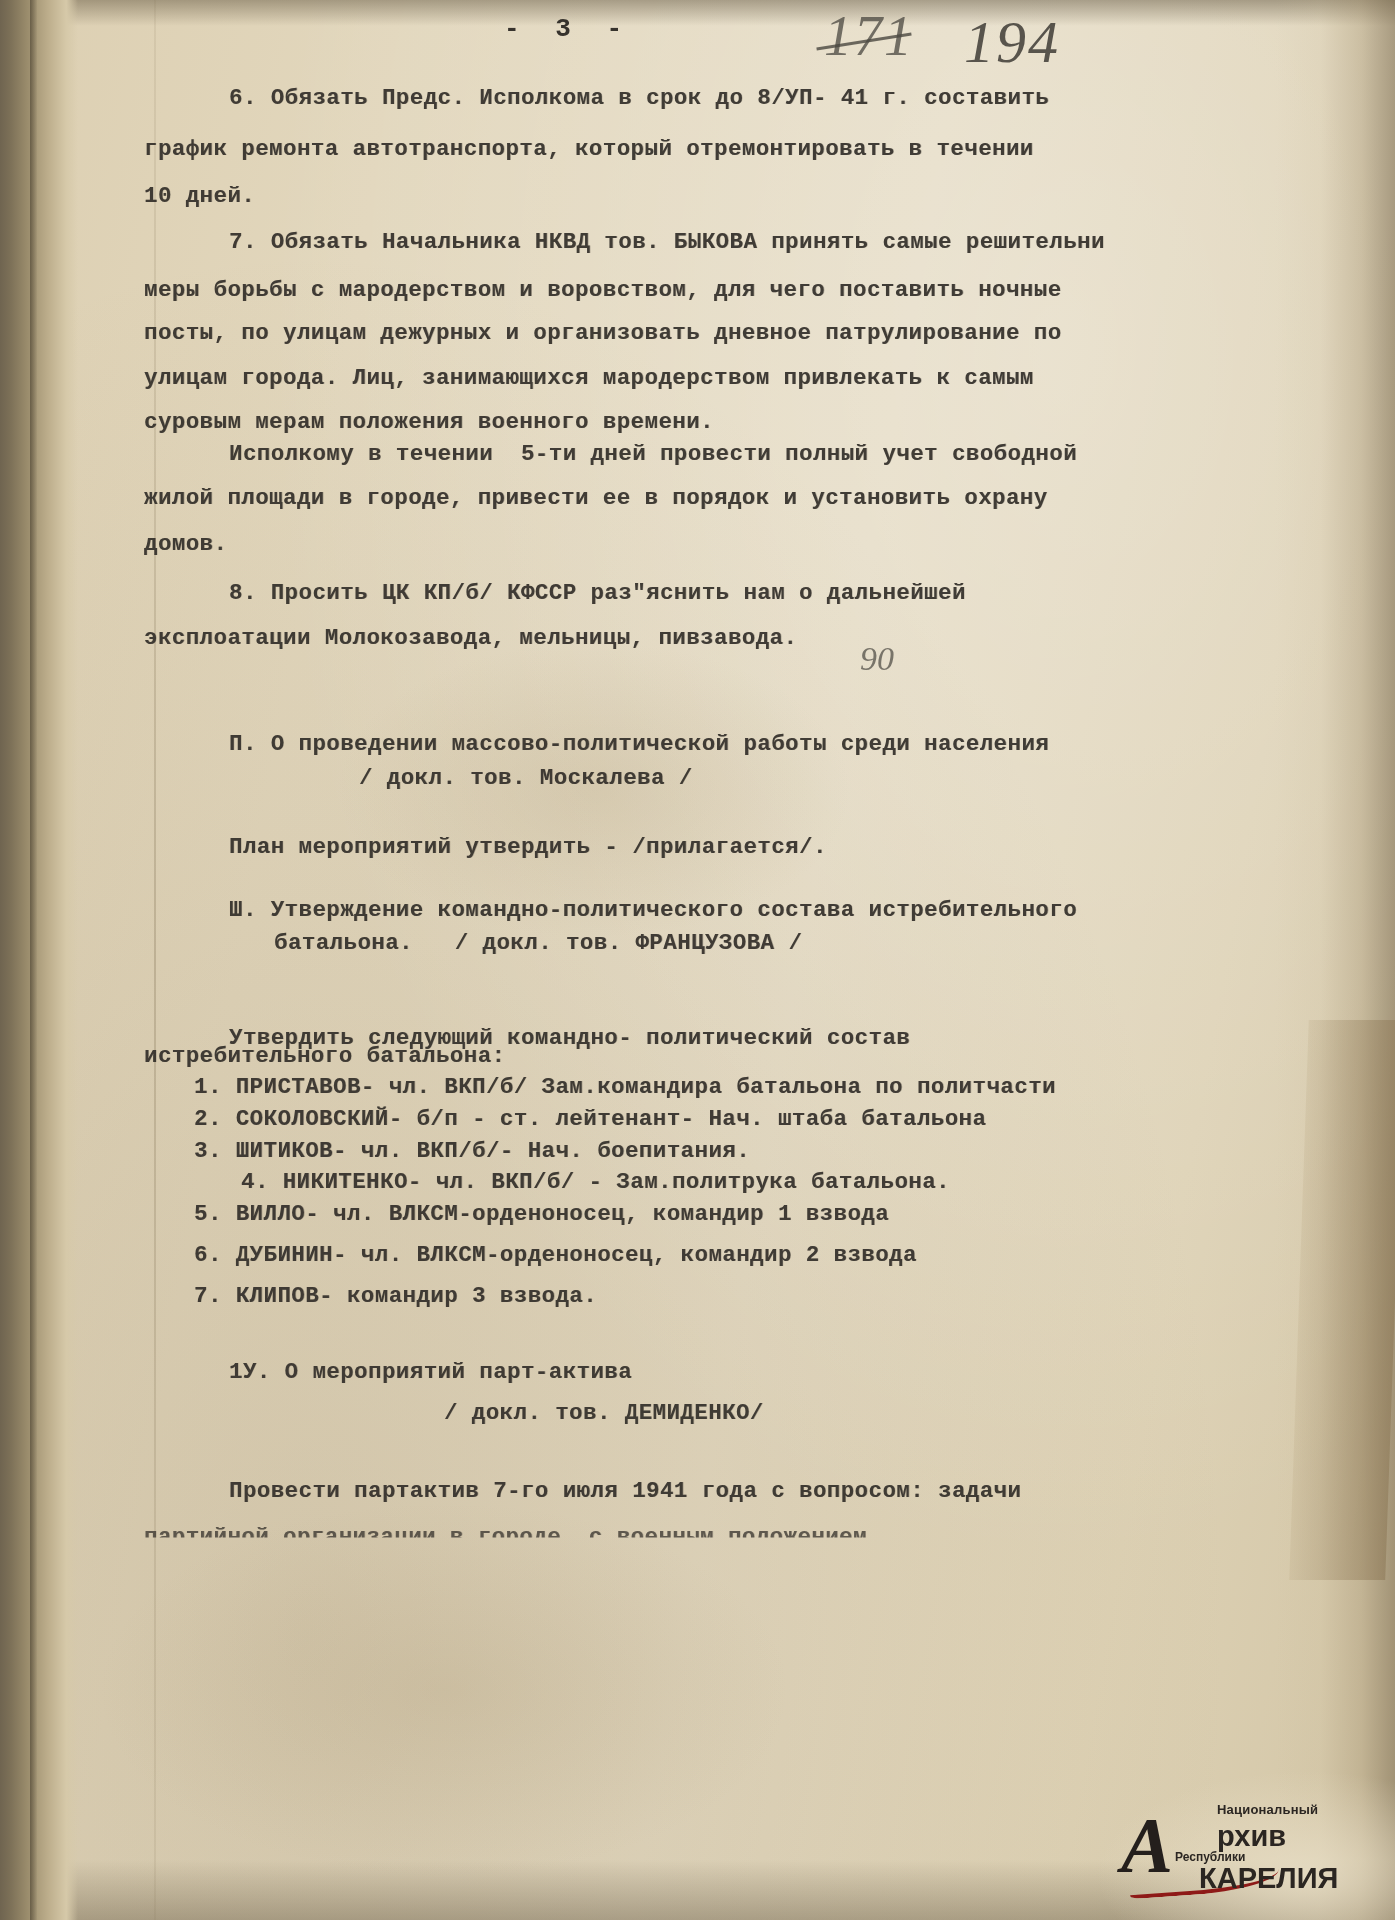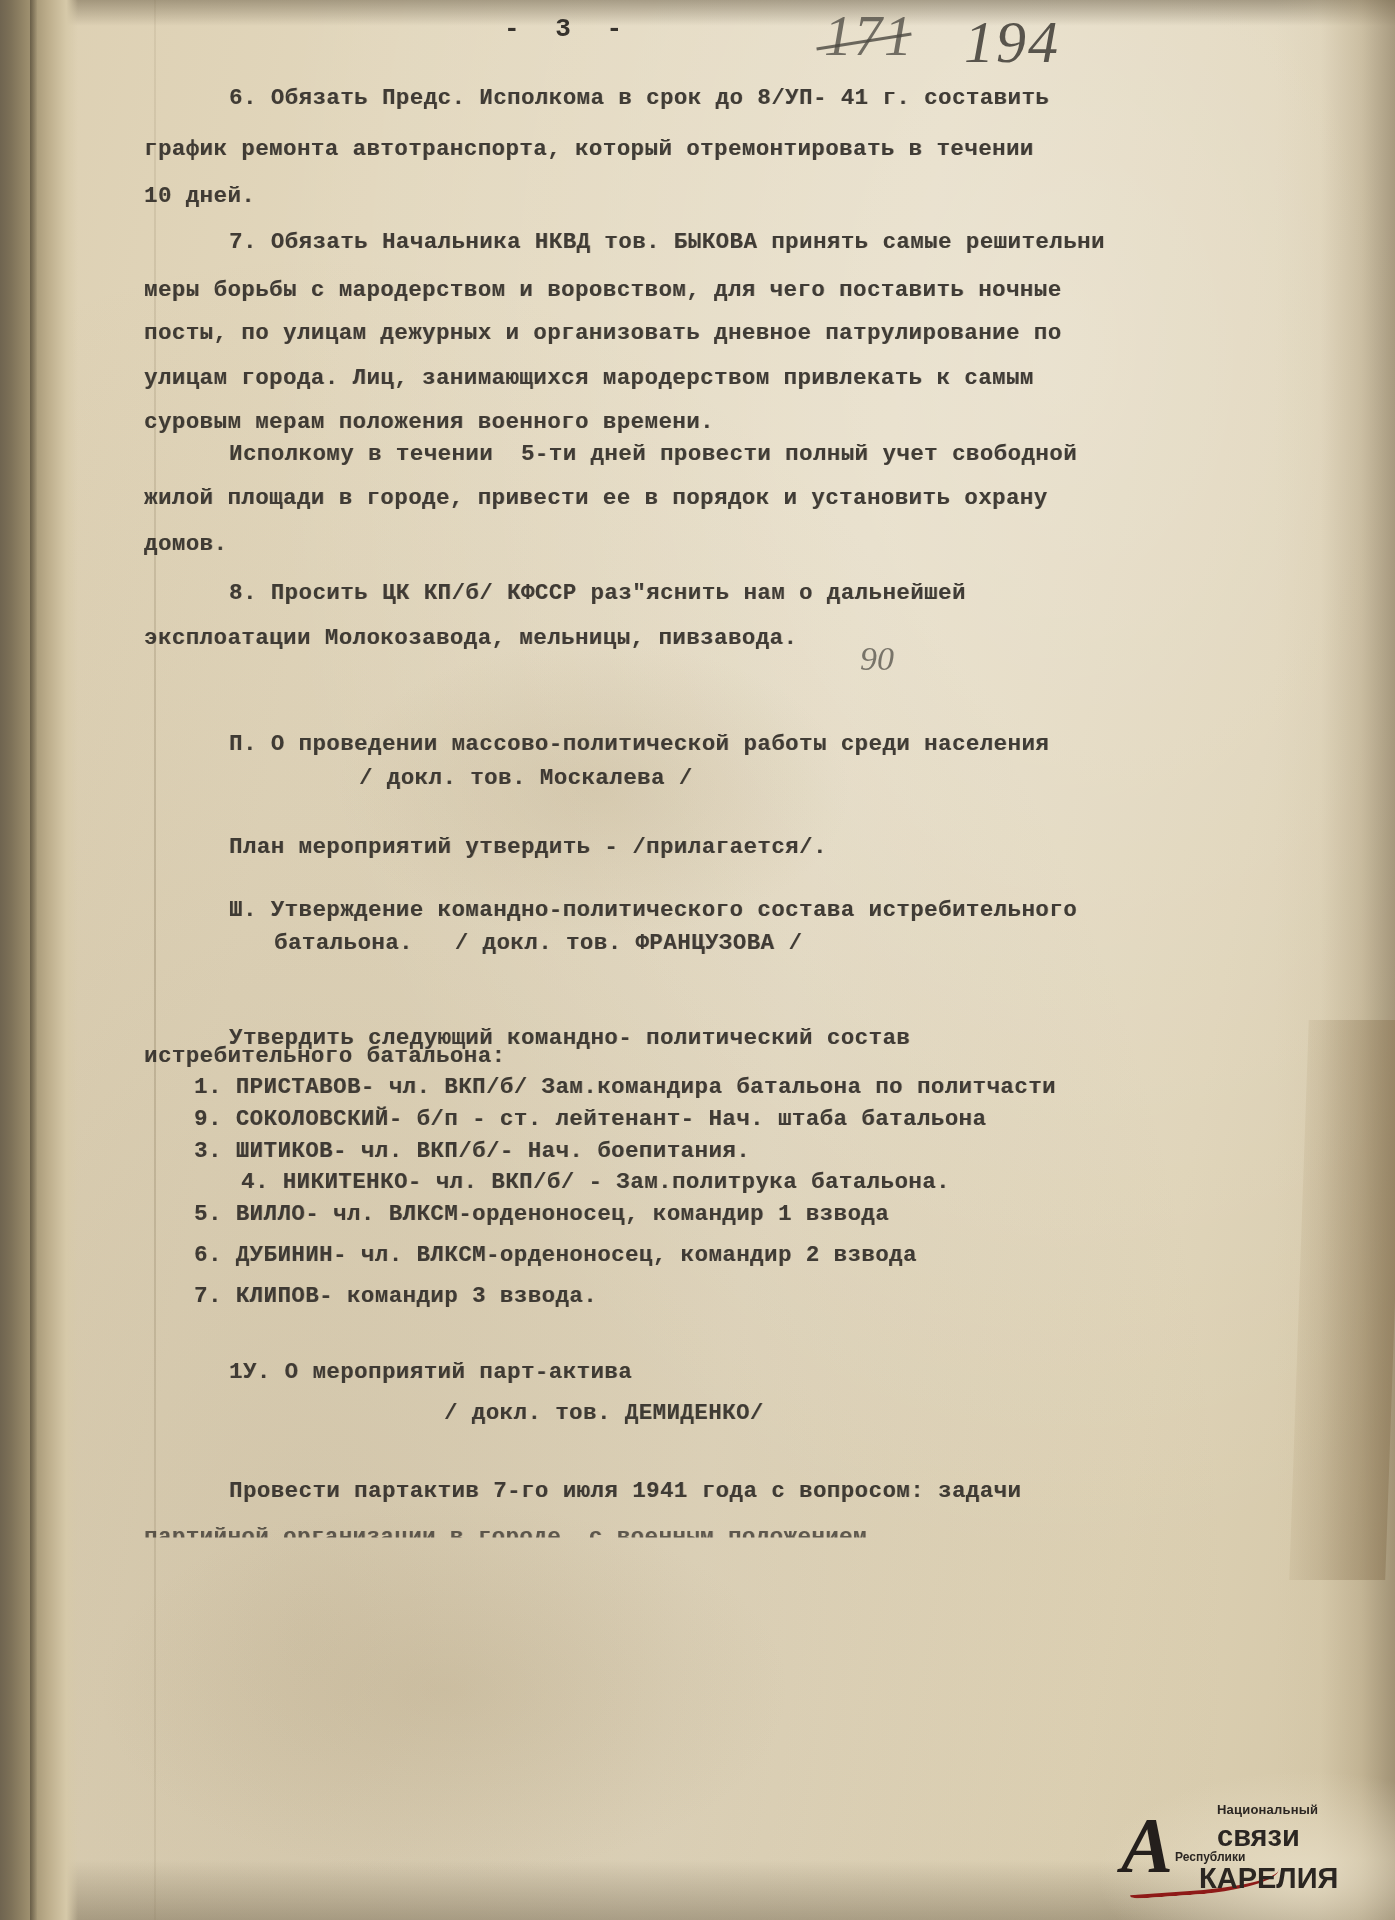--- a/index.html
+++ b/index.html
@@ -227,21 +227,21 @@
         <div class="ln" style="left: 85px; top: 580px;">8. Просить ЦК КП/б/ КФССР раз"яснить нам о дальнейшей</div>
         <div class="ln" style="left: 0px; top: 625px;">эксплоатации Молокозавода, мельницы, пивзавода.</div>
         <div class="ln" style="left: 85px; top: 731px;">П. О проведении массово-политической работы среди населения</div>
         <div class="ln" style="left: 215px; top: 765px;">/ докл. тов. Москалева /</div>
         <div class="ln" style="left: 85px; top: 826px; margin-top: 8px;">План мероприятий утвердить - /прилагается/.</div>
         <div class="ln" style="left: 85px; top: 897px;">Ш. Утверждение командно-политического состава истребительного</div>
         <div class="ln" style="left: 130px; top: 930px;">батальона.   / докл. тов. ФРАНЦУЗОВА /</div>
         <div class="ln" style="left: 85px; top: 1005px; margin-top: 20px;">Утвердить следующий командно- политический состав</div>
         <div class="ln" style="left: 0px; top: 1043px;">истребительного батальона:</div>
         <div class="ln" style="left: 50px; top: 1074px;">1. ПРИСТАВОВ- чл. ВКП/б/ Зам.командира батальона по политчасти</div>
-        <div class="ln" style="left: 50px; top: 1106px;">9. СОКОЛОВСКИЙ- б/п - ст. лейтенант- Нач. штаба батальона</div>
+        <div class="ln" style="left: 50px; top: 1106px;">2. СОКОЛОВСКИЙ- б/п - ст. лейтенант- Нач. штаба батальона</div>
         <div class="ln" style="left: 50px; top: 1138px;">3. ШИТИКОВ- чл. ВКП/б/- Нач. боепитания.</div>
         <div class="ln" style="left: 54px; top: 1169px; margin-left: 43px;">4. НИКИТЕНКО- чл. ВКП/б/ - Зам.политрука батальона.</div>
         <div class="ln" style="left: 50px; top: 1201px;">5. ВИЛЛО- чл. ВЛКСМ-орденоносец, командир 1 взвода</div>
         <div class="ln" style="left: 50px; top: 1242px;">6. ДУБИНИН- чл. ВЛКСМ-орденоносец, командир 2 взвода</div>
         <div class="ln" style="left: 50px; top: 1283px;">7. КЛИПОВ- командир 3 взвода.</div>
         <div class="ln" style="left: 85px; top: 1359px;">1У. О мероприятий парт-актива</div>
         <div class="ln" style="left: 300px; top: 1400px;">/ докл. тов. ДЕМИДЕНКО/</div>
         <div class="ln" style="left: 85px; top: 1478px;">Провести партактив 7-го июля 1941 года с вопросом: задачи</div>
         <div class="ln cut" style="left: 0px; top: 1524px;">партийной организации в городе  с военным положением.</div>
       </div>
@@ -251,21 +251,21 @@
     <div class="hand hand-old">171</div>
     <div class="hand-strike"></div>
     <div class="hand hand-new">194</div>
     <div class="hand hand-mark">90</div>
 
     <div class="stamp-halo"></div>
     <div class="stamp">
       <div class="mono-a">А</div>
       <div class="swoosh"></div>
       <div class="s-line1">Национальный</div>
-      <div class="s-line2">связи</div>
+      <div class="s-line2">рхив</div>
       <div class="s-line3">Республики</div>
       <div class="s-line4">КАРЕЛИЯ</div>
     </div>
   </div>
 
   <div class="gutter"></div>
   <div class="gutter-edge"></div>
 </div>
 
 </body></html>

